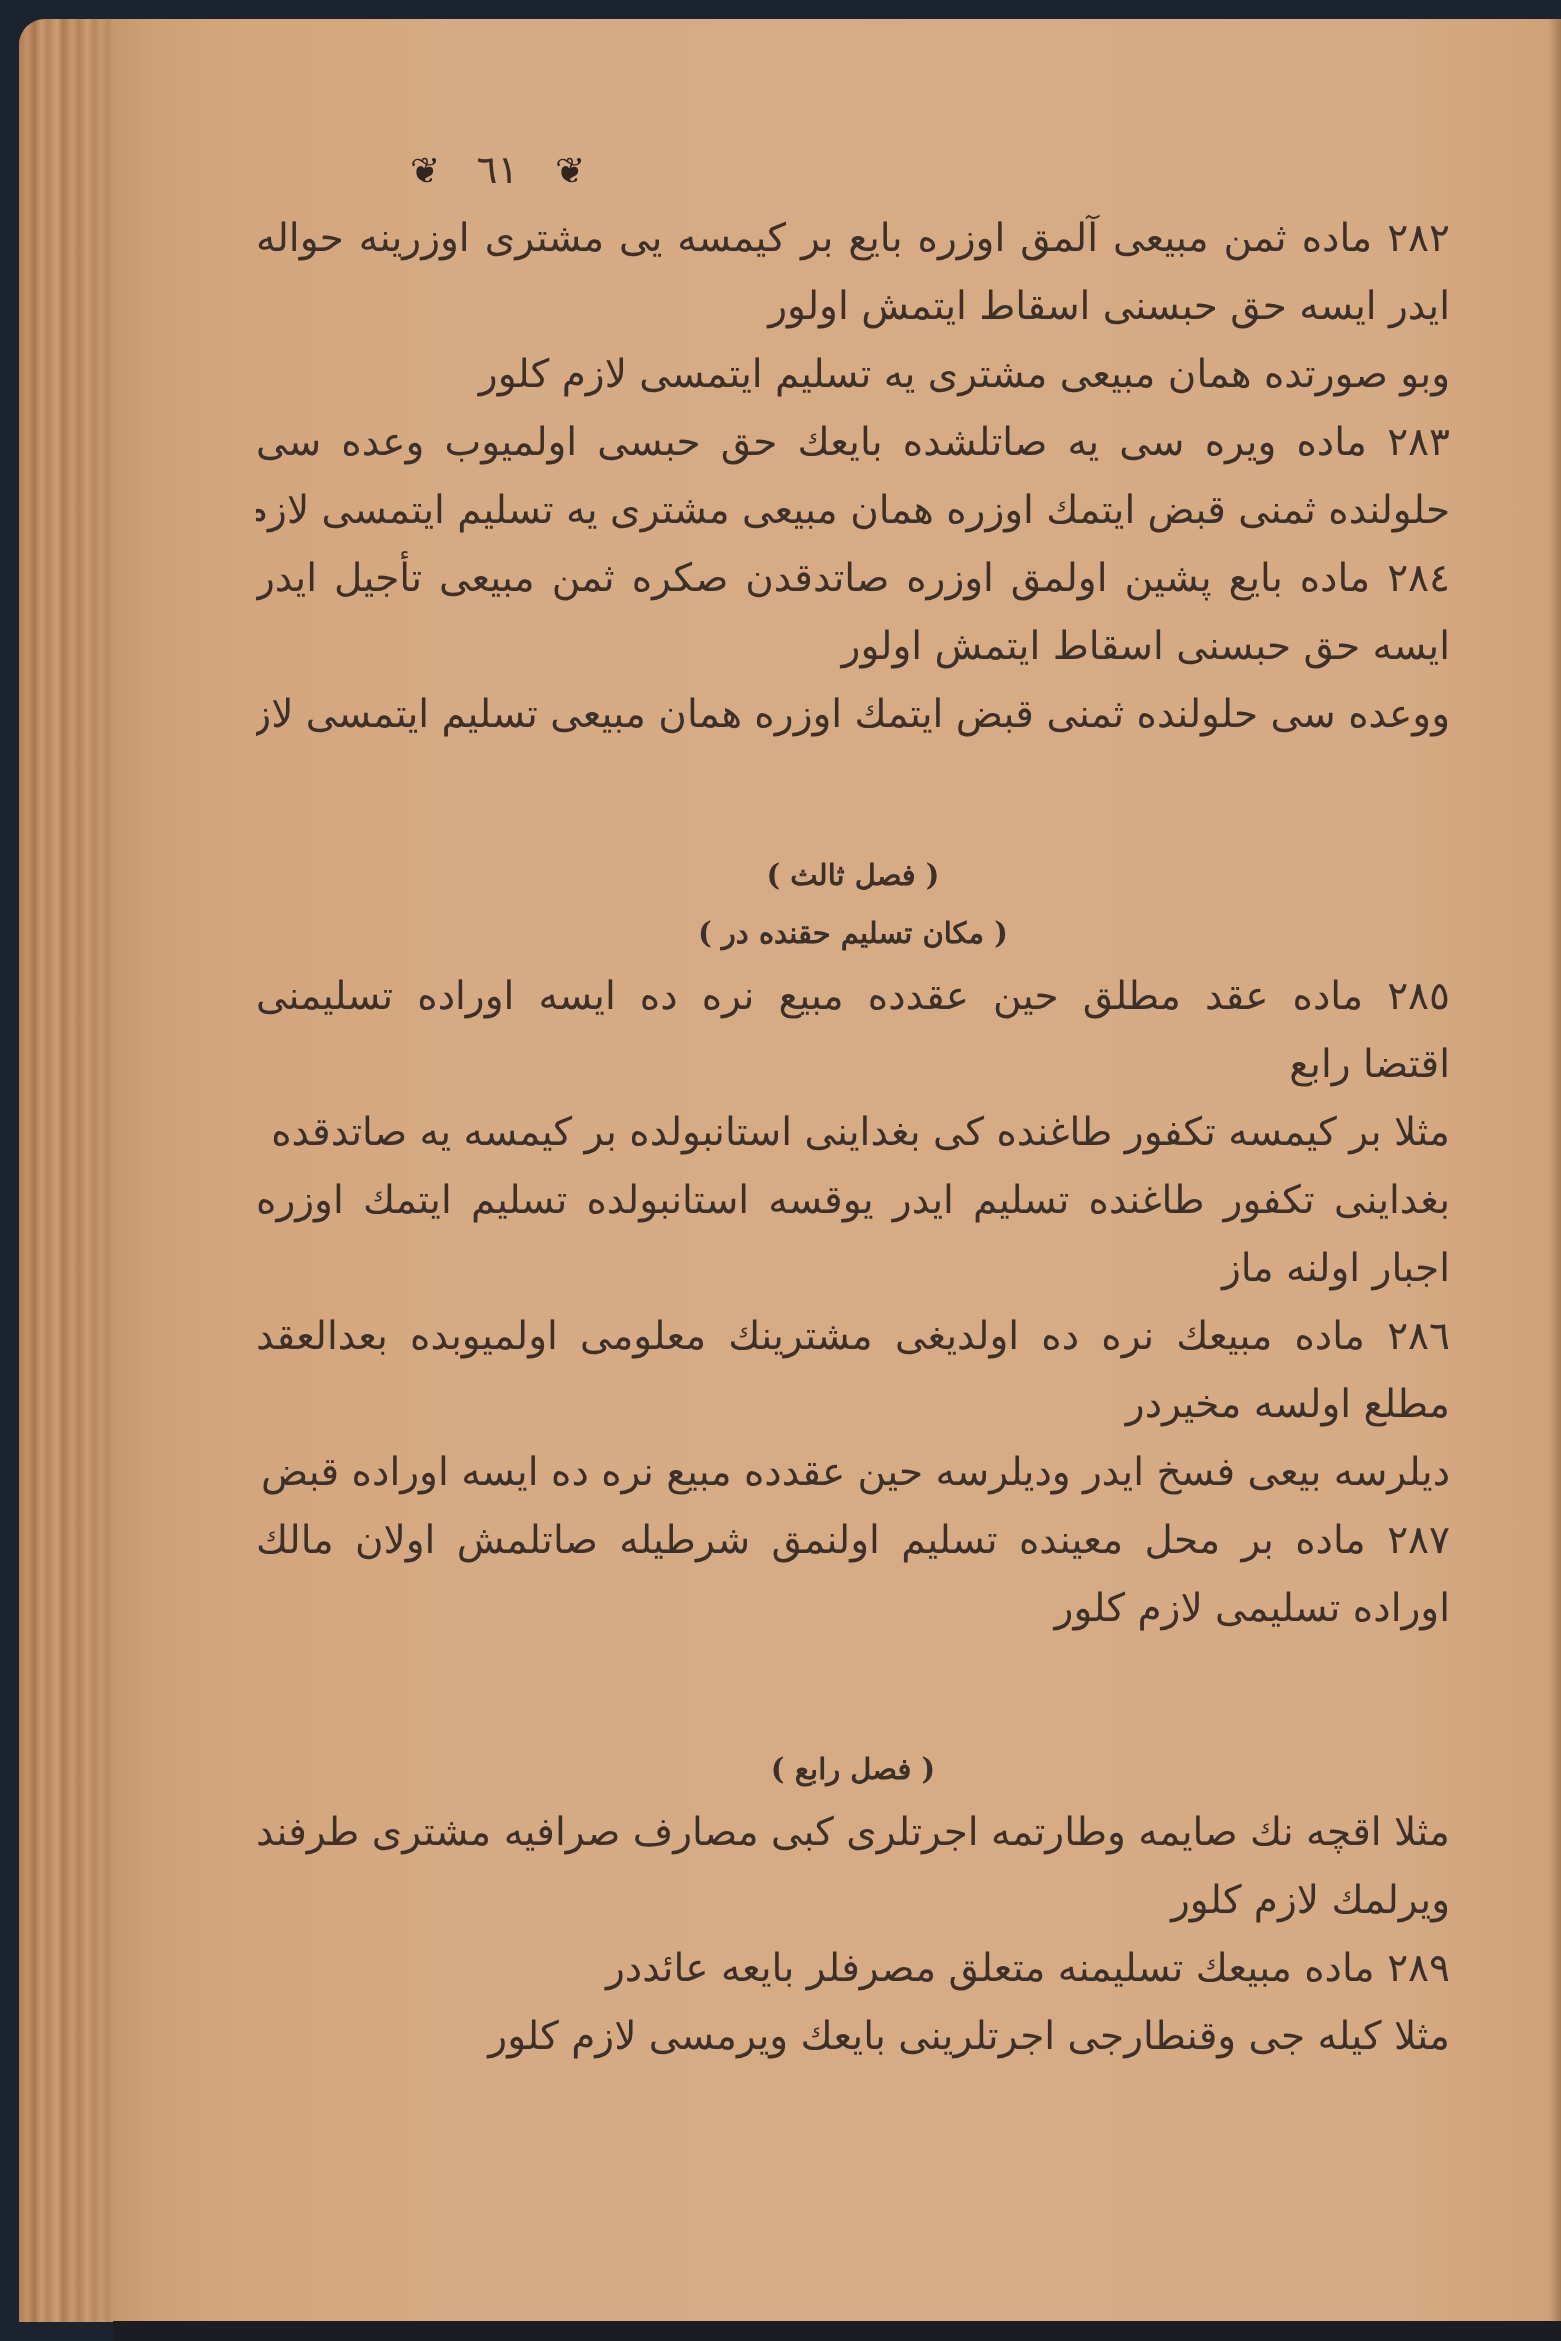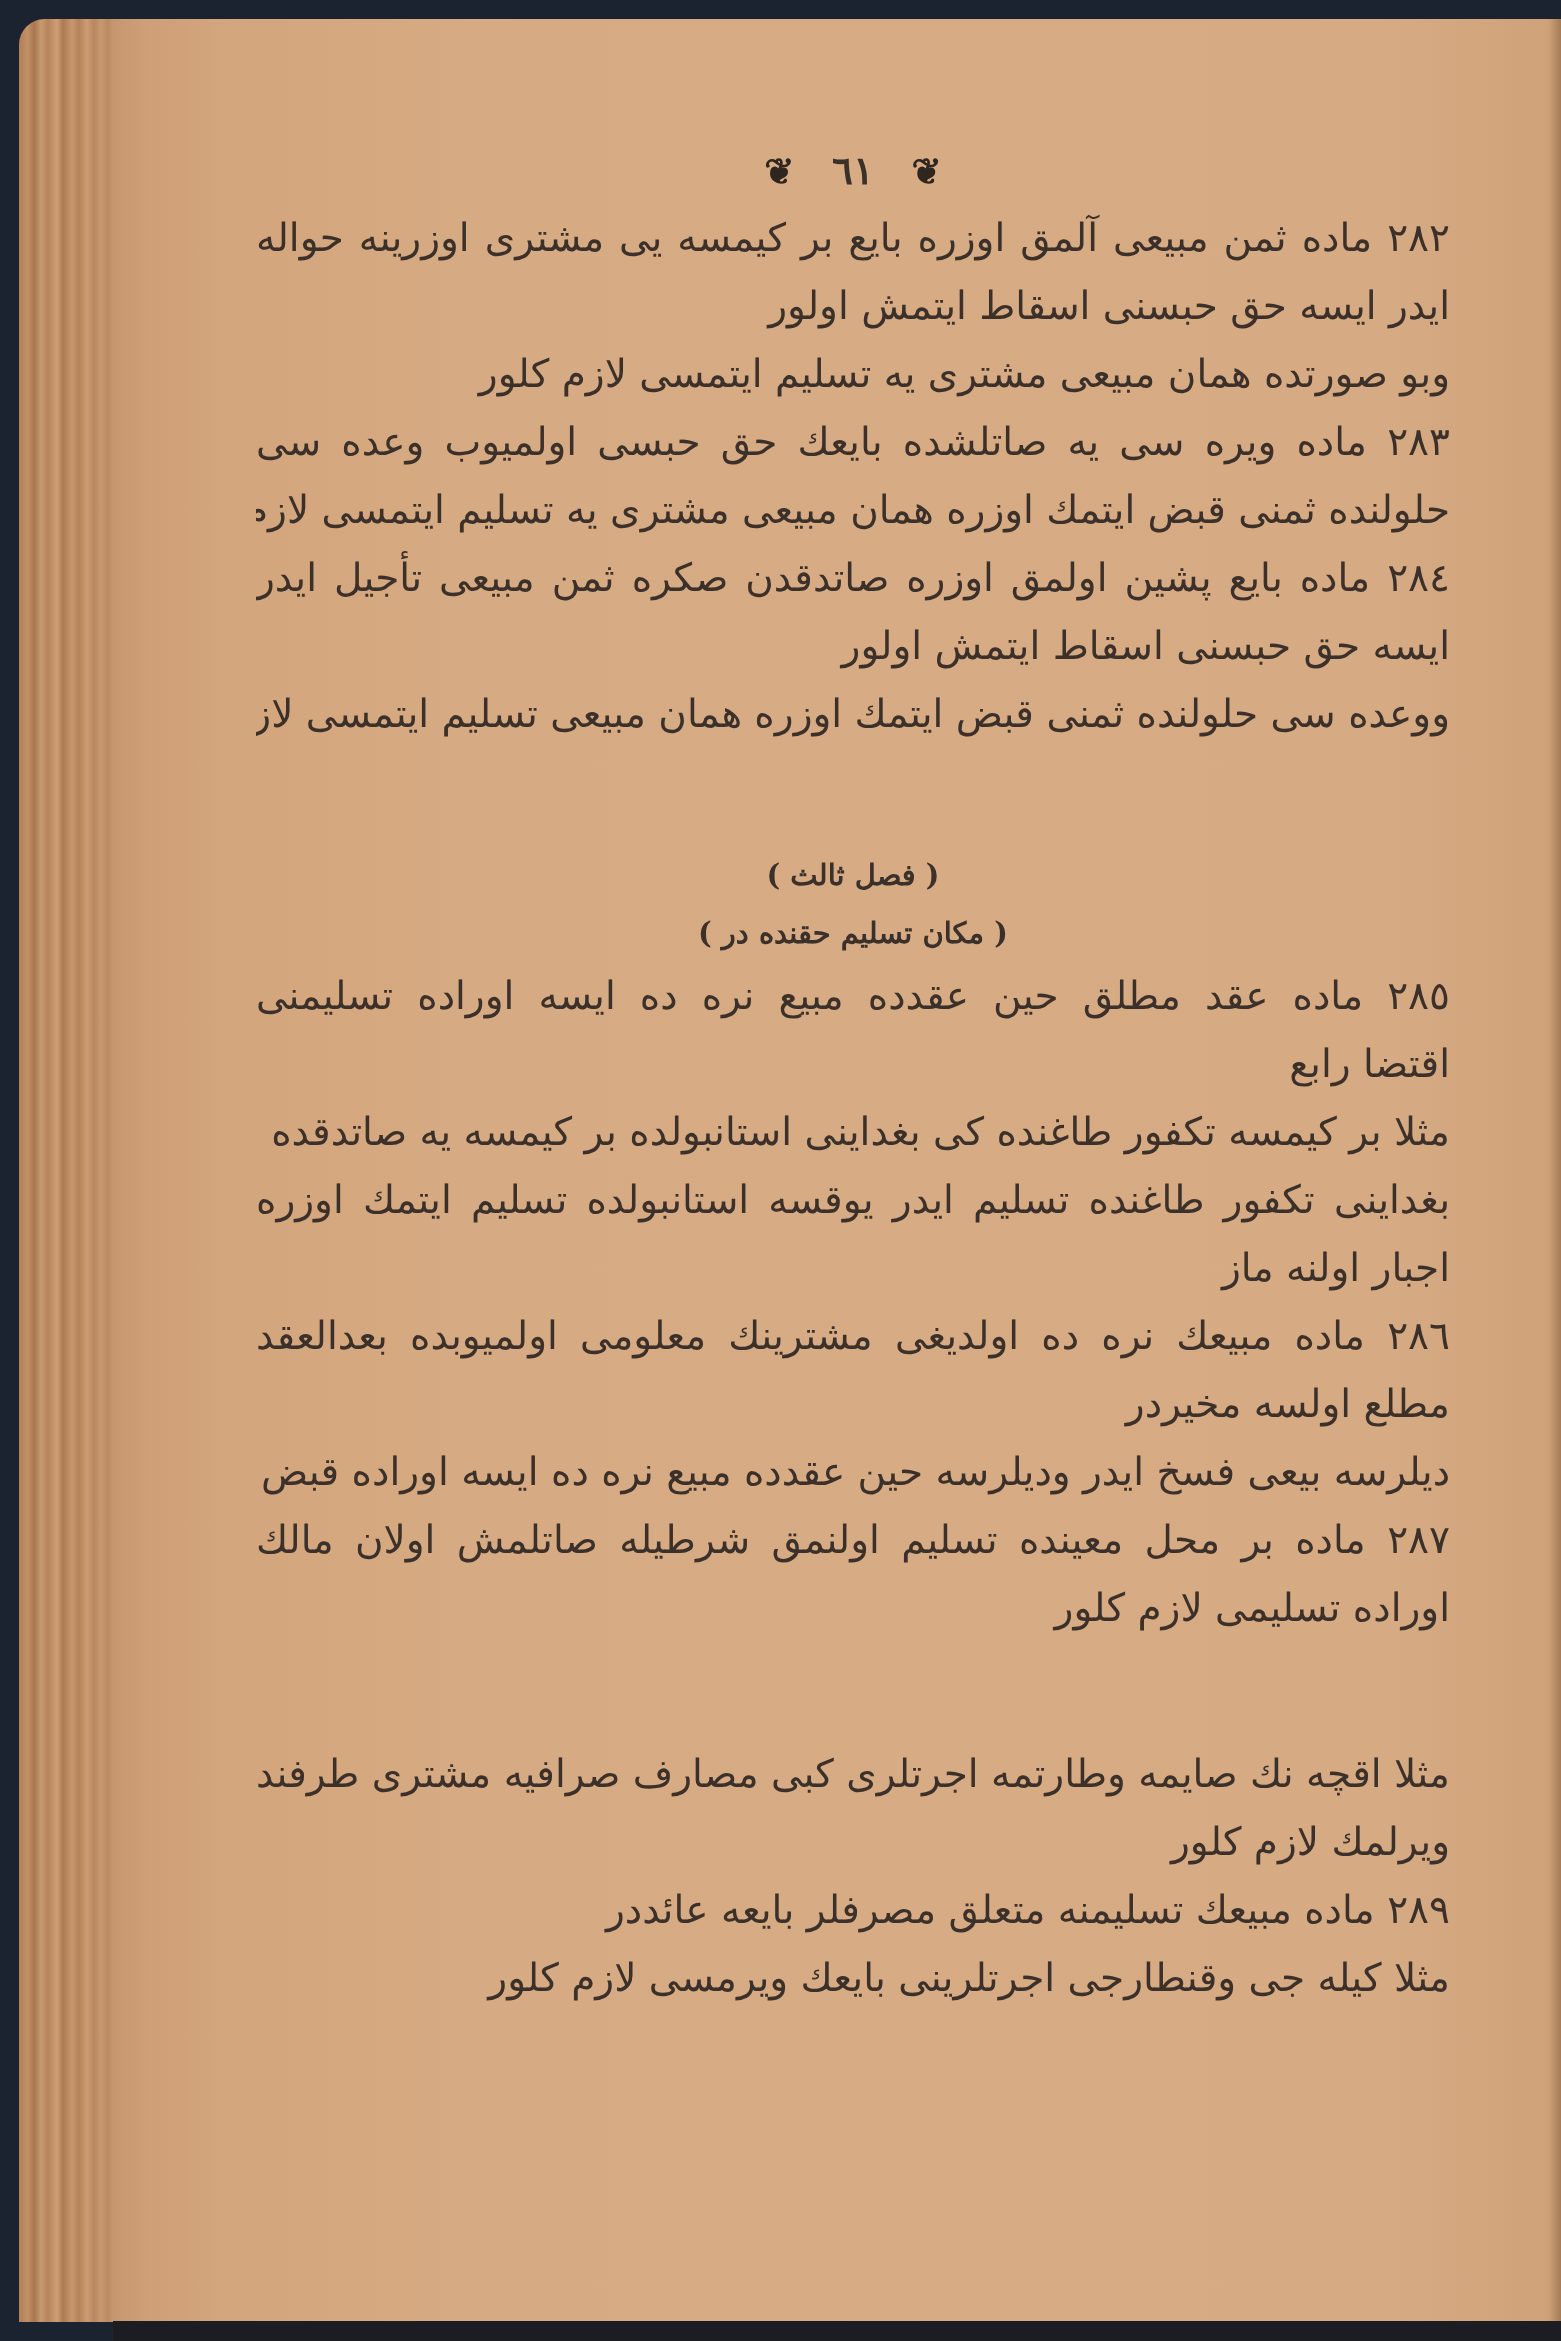--- a/index.html
+++ b/index.html
@@ -33,21 +33,21 @@
       position: absolute; left: 113px; bottom: 0; width: 1449px; height: 20.5px;
       background: #1b1d22;
     }
     .text {
       position: absolute; left: 256px; top: 136px; width: 1194px;
       color: #3b302a;
       direction: rtl;
       font-family: "DejaVu Serif", serif;
     }
     .header {
-      text-align: center; font-size: 39px; font-weight: bold; height: 68px;
+      font-size: 39px; font-weight: normal; height: 68px;
       line-height: 68px; margin-left: 154px; margin-right: 154px;
       direction: ltr;
     }
     .orn { font-size: 36px; color: #2f2620; }
     .line {
       font-size: 39px; font-weight: normal; line-height: 68px; height: 68px;
       white-space: nowrap; overflow: hidden;
       text-align: justify; text-align-last: justify;
     }
     .line.short { text-align-last: right; }
@@ -94,19 +94,20 @@
   <div class="line">بغداينى تكفور طاغنده تسليم ايدر يوقسه استانبولده تسليم ايتمك اوزره</div>
   <div class="line short">اجبار اولنه ماز</div>
   <div class="line">٢٨٦ ماده   مبيعك نره ده اولديغى مشترينك معلومى اولميوبده بعدالعقد</div>
   <div class="line short">مطلع اولسه مخيردر</div>
   <div class="line">ديلرسه بيعى فسخ ايدر وديلرسه حين عقدده مبيع نره ده ايسه اوراده قبض ايلر</div>
   <div class="line">٢٨٧ ماده   بر محل معينده تسليم اولنمق شرطيله صاتلمش اولان مالك</div>
   <div class="line short">اوراده تسليمى لازم كلور</div>
 
   <div class="gap"></div>
 
+  <div class="heading">( فصل رابع )</div>
 
   <div class="line">مثلا اقچه نك صايمه وطارتمه اجرتلرى كبى مصارف صرافيه مشترى طرفندن</div>
   <div class="line short">ويرلمك لازم كلور</div>
   <div class="line short">٢٨٩ ماده   مبيعك تسليمنه متعلق مصرفلر بايعه عائددر</div>
   <div class="line short">مثلا كيله جى وقنطارجى اجرتلرينى بايعك ويرمسى لازم كلور</div>
 </div>
 
 
 </body></html>

